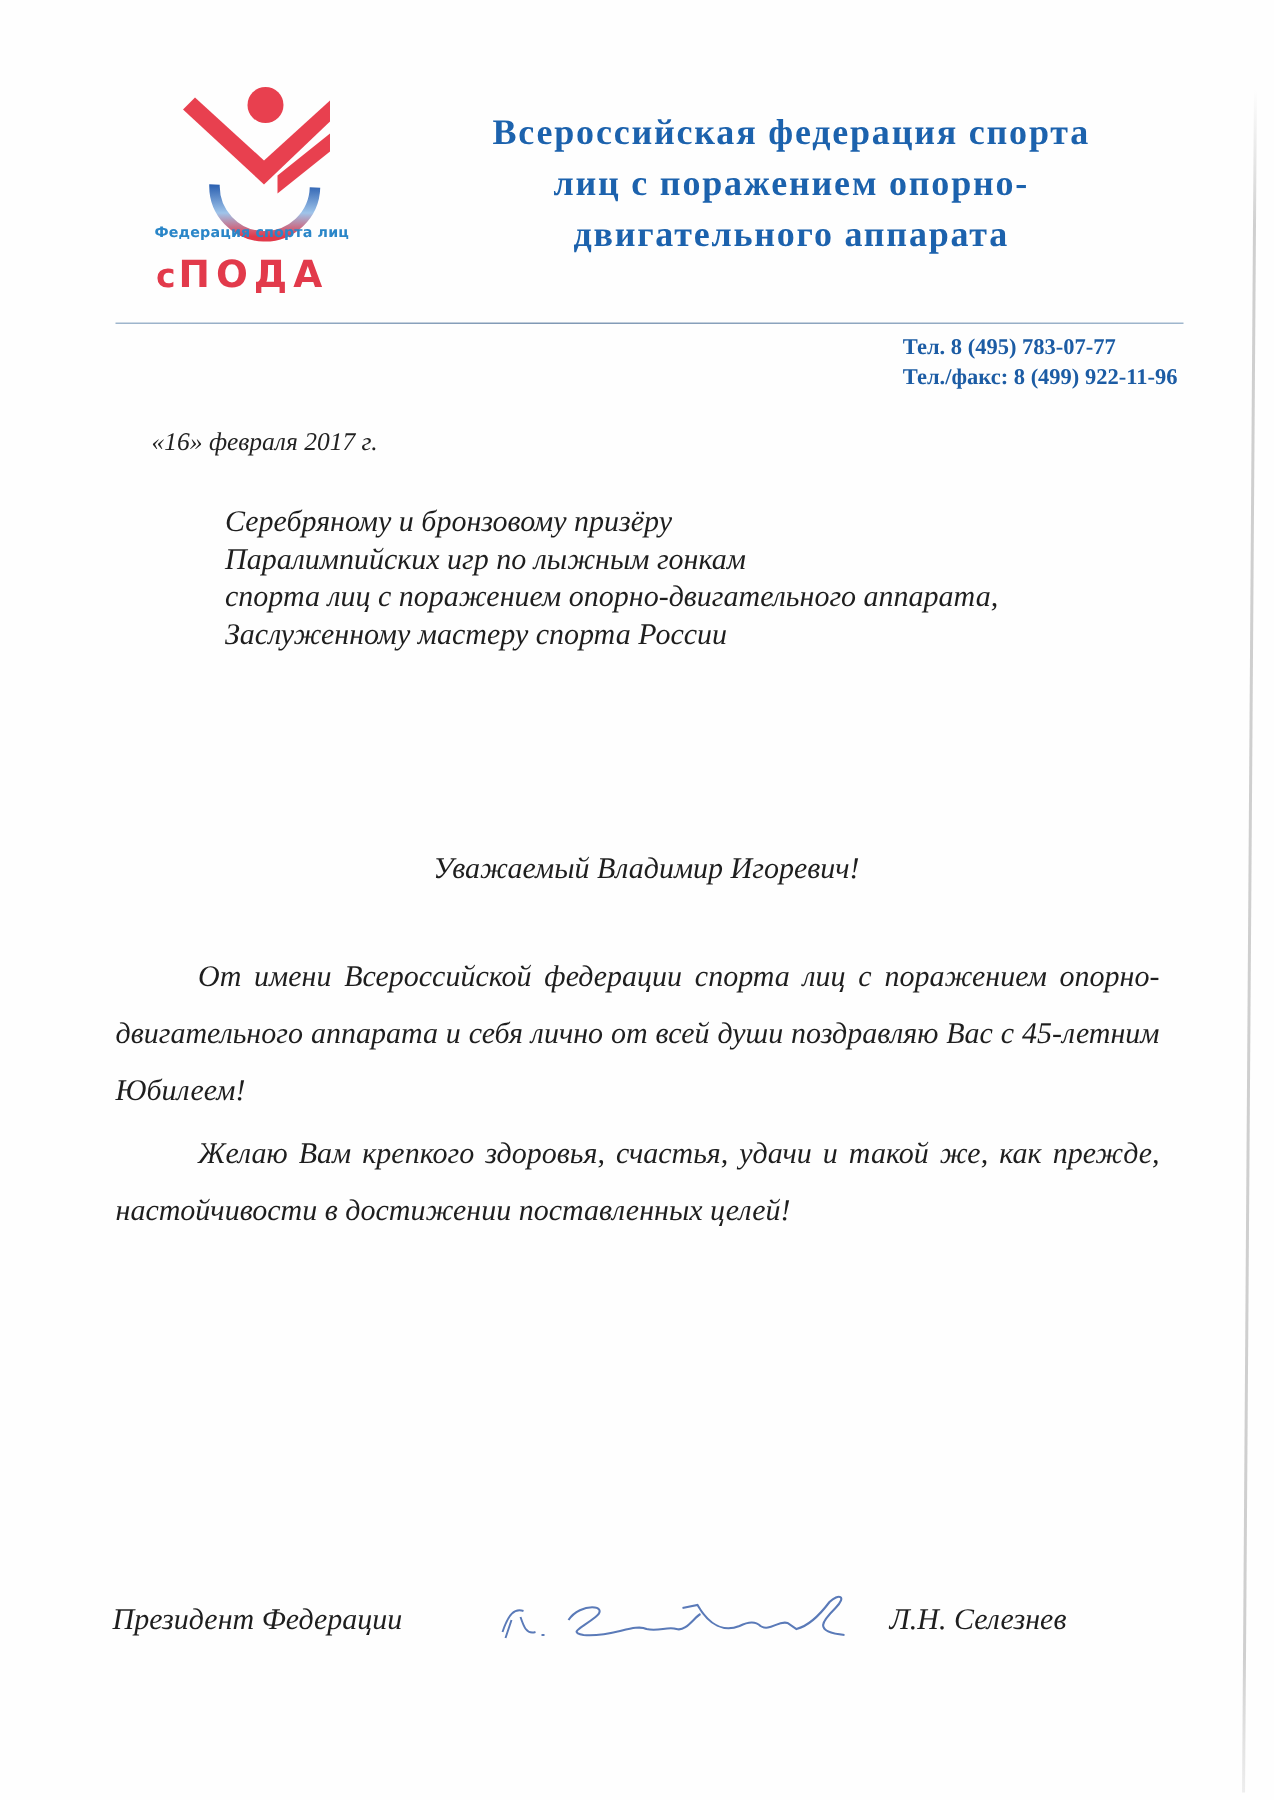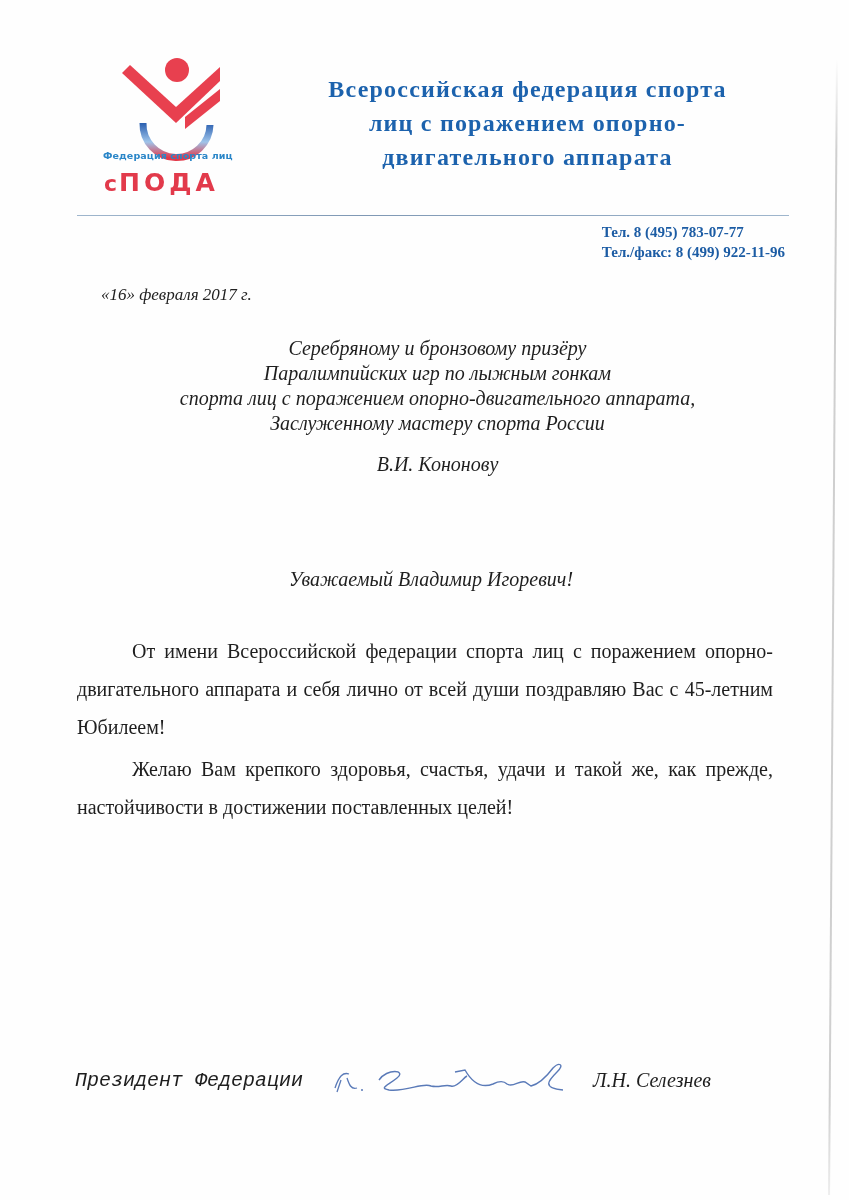--- a/index.html
+++ b/index.html
@@ -17,30 +17,30 @@
 
     
     .header-rule { position: absolute; left: 77px; top: 215px; width: 712px; height: 1px; background: linear-gradient(to right, #9fb6cd, #7f98b4 40%, #9fb6cd); }
 
     .contacts { position: absolute; top: 222px; font-family: "Liberation Serif", serif; font-weight: bold; font-size: 15px; line-height: 20px; color: #1c5ca4; }
     .contacts.left { left: 82px; }
     .contacts.right { right: 64px; }
 
     .date { position: absolute; left: 75px; top: 285px; font-family: "Liberation Serif", serif; font-style: italic; font-size: 17px; color: #222; margin-left: 26px; }
 
-    .recipient { position: absolute; left: 150px; top: 336px; width: 575px; text-align: center; font-family: "Liberation Serif", serif; font-style: italic; font-size: 20px; line-height: 25px; color: #1e1e1e; }
+    .recipient { position: absolute; left: 150px; top: 336px; width: 575px; text-align: left; font-family: "Liberation Serif", serif; font-style: italic; font-size: 20px; line-height: 25px; color: #1e1e1e; }
     .recipient-name { position: absolute; left: 150px; top: 453px; width: 575px; text-align: center; font-family: "Liberation Serif", serif; font-style: italic; font-size: 20px; color: #1e1e1e; }
 
     .salutation { position: absolute; left: 75px; top: 568px; width: 712px; text-align: center; font-family: "Liberation Serif", serif; font-style: italic; font-size: 20px; color: #1e1e1e; }
 
-    .body-text { position: absolute; left: 77px; top: 632px; width: 696px; font-family: "Liberation Serif", serif; font-size: 20px; line-height: 38px; color: #1e1e1e; }
+    .body-text { position: absolute; left: 77px; top: 632px; width: 696px; font-family: "Liberation Serif", serif; font-style: italic; font-size: 20px; line-height: 38px; color: #1e1e1e; }
     .body-text p { margin: 0 0 4px 0; text-indent: 55px; text-align: justify; }
 
     .sig-row { position: absolute; left: 75px; top: 1066px; width: 700px; height: 40px; }
-    .sig-title { position: absolute; left: 0; top: 3px; font-family: Liberation Mono, monospace; font-style: italic; font-size: 20px; color: #1e1e1e; }
+    .sig-title { position: absolute; left: 0; top: 3px; font-family: Liberation Serif, serif; font-style: italic; font-size: 20px; color: #1e1e1e; }
     .sig-mark { position: absolute; left: 252px; top: -8px; width: 260px; height: 42px; }
     .sig-name { position: absolute; left: 518px; top: 3px; font-family: "Liberation Serif", serif; font-style: italic; font-size: 20px; color: #1e1e1e; }
 
     .scan-line { position: absolute; left: 832px; top: 60px; width: 2px; height: 1135px; background: linear-gradient(to bottom, rgba(200,200,200,0), #cfcfcf 8%, #cfcfcf 92%, rgba(200,200,200,0.3)); transform: rotate(0.4deg); }
   </style>
 </head>
 <body>
 
 <div class="page">
 
@@ -75,21 +75,20 @@
   </div>
 
   <div class="date">«16» февраля 2017 г.</div>
 
   <div class="recipient">
     <div>Серебряному и бронзовому призёру</div>
     <div>Паралимпийских игр по лыжным гонкам</div>
     <div>спорта лиц с поражением опорно-двигательного аппарата,</div>
     <div>Заслуженному мастеру спорта России</div>
   </div>
-  <div class="recipient-name">В.И. Кононову</div>
 
   <div class="salutation">Уважаемый Владимир Игоревич!</div>
 
   <div class="body-text">
     <p>От имени Всероссийской федерации спорта лиц с поражением опорно-двигательного аппарата и себя лично от всей души поздравляю Вас с 45-летним Юбилеем!</p>
     <p>Желаю Вам крепкого здоровья, счастья, удачи и такой же, как прежде, настойчивости в достижении поставленных целей!</p>
   </div>
 
   <div class="sig-row">
     <div class="sig-title">Президент Федерации</div>

